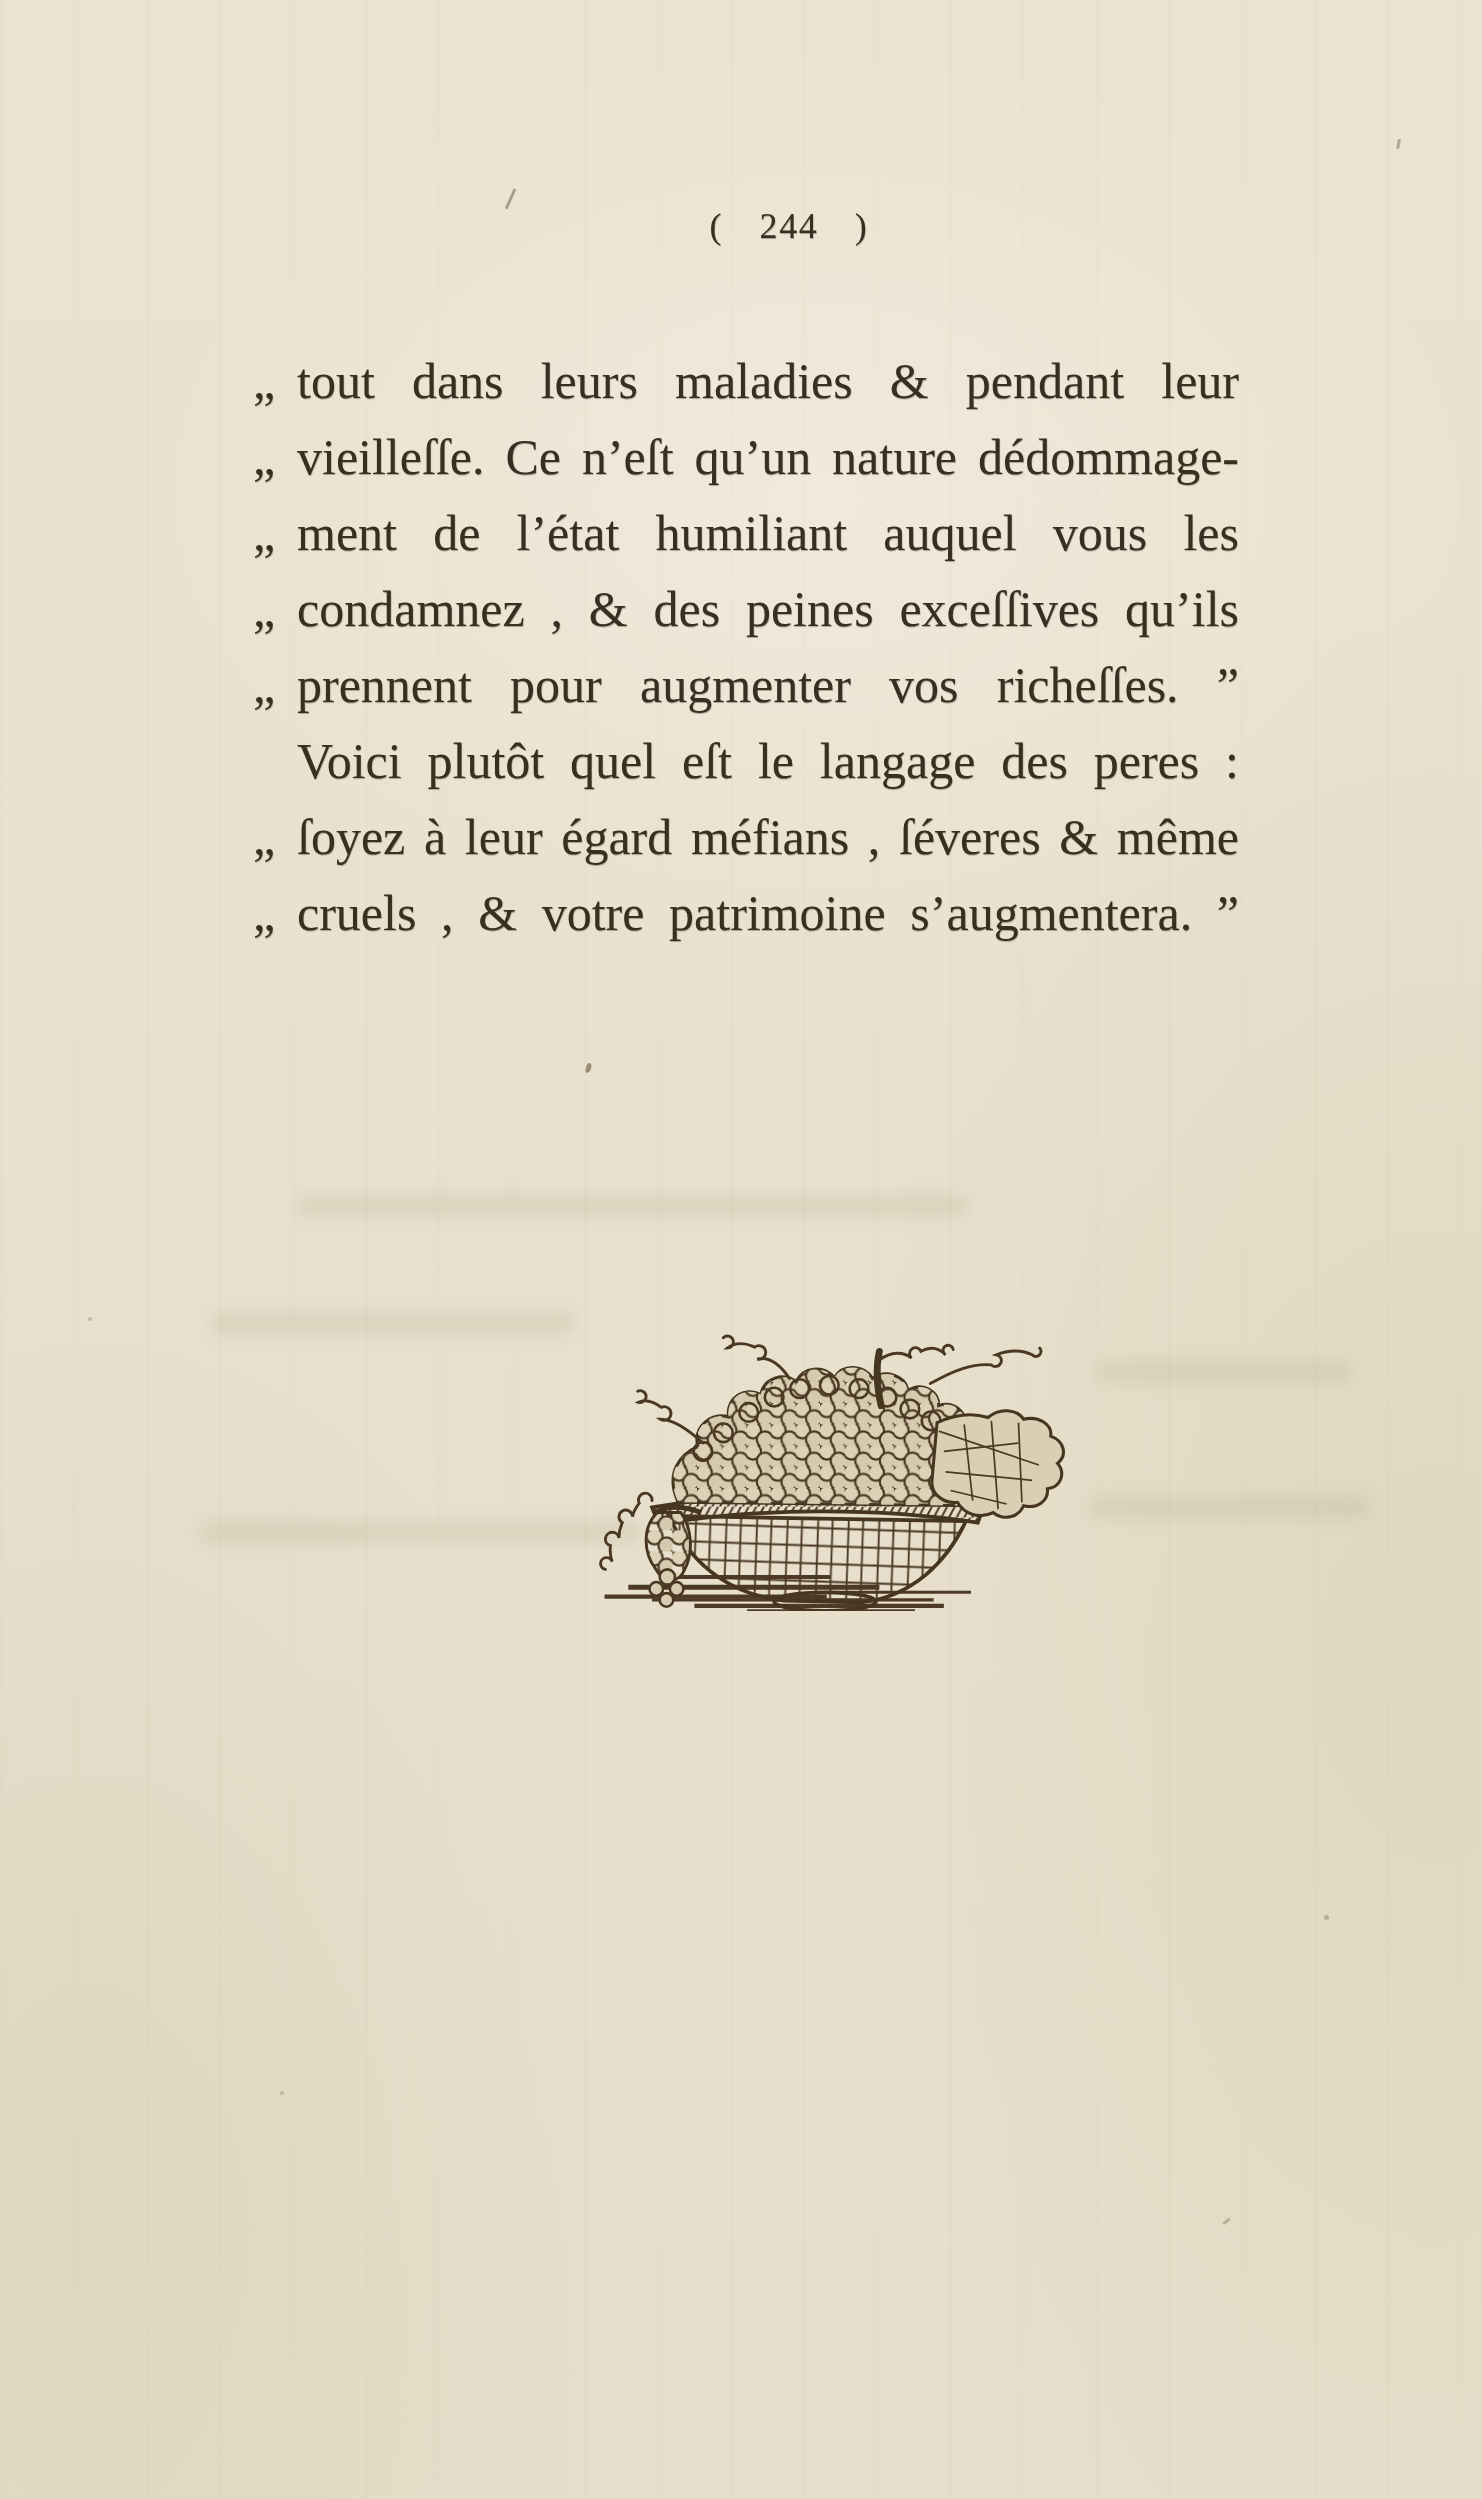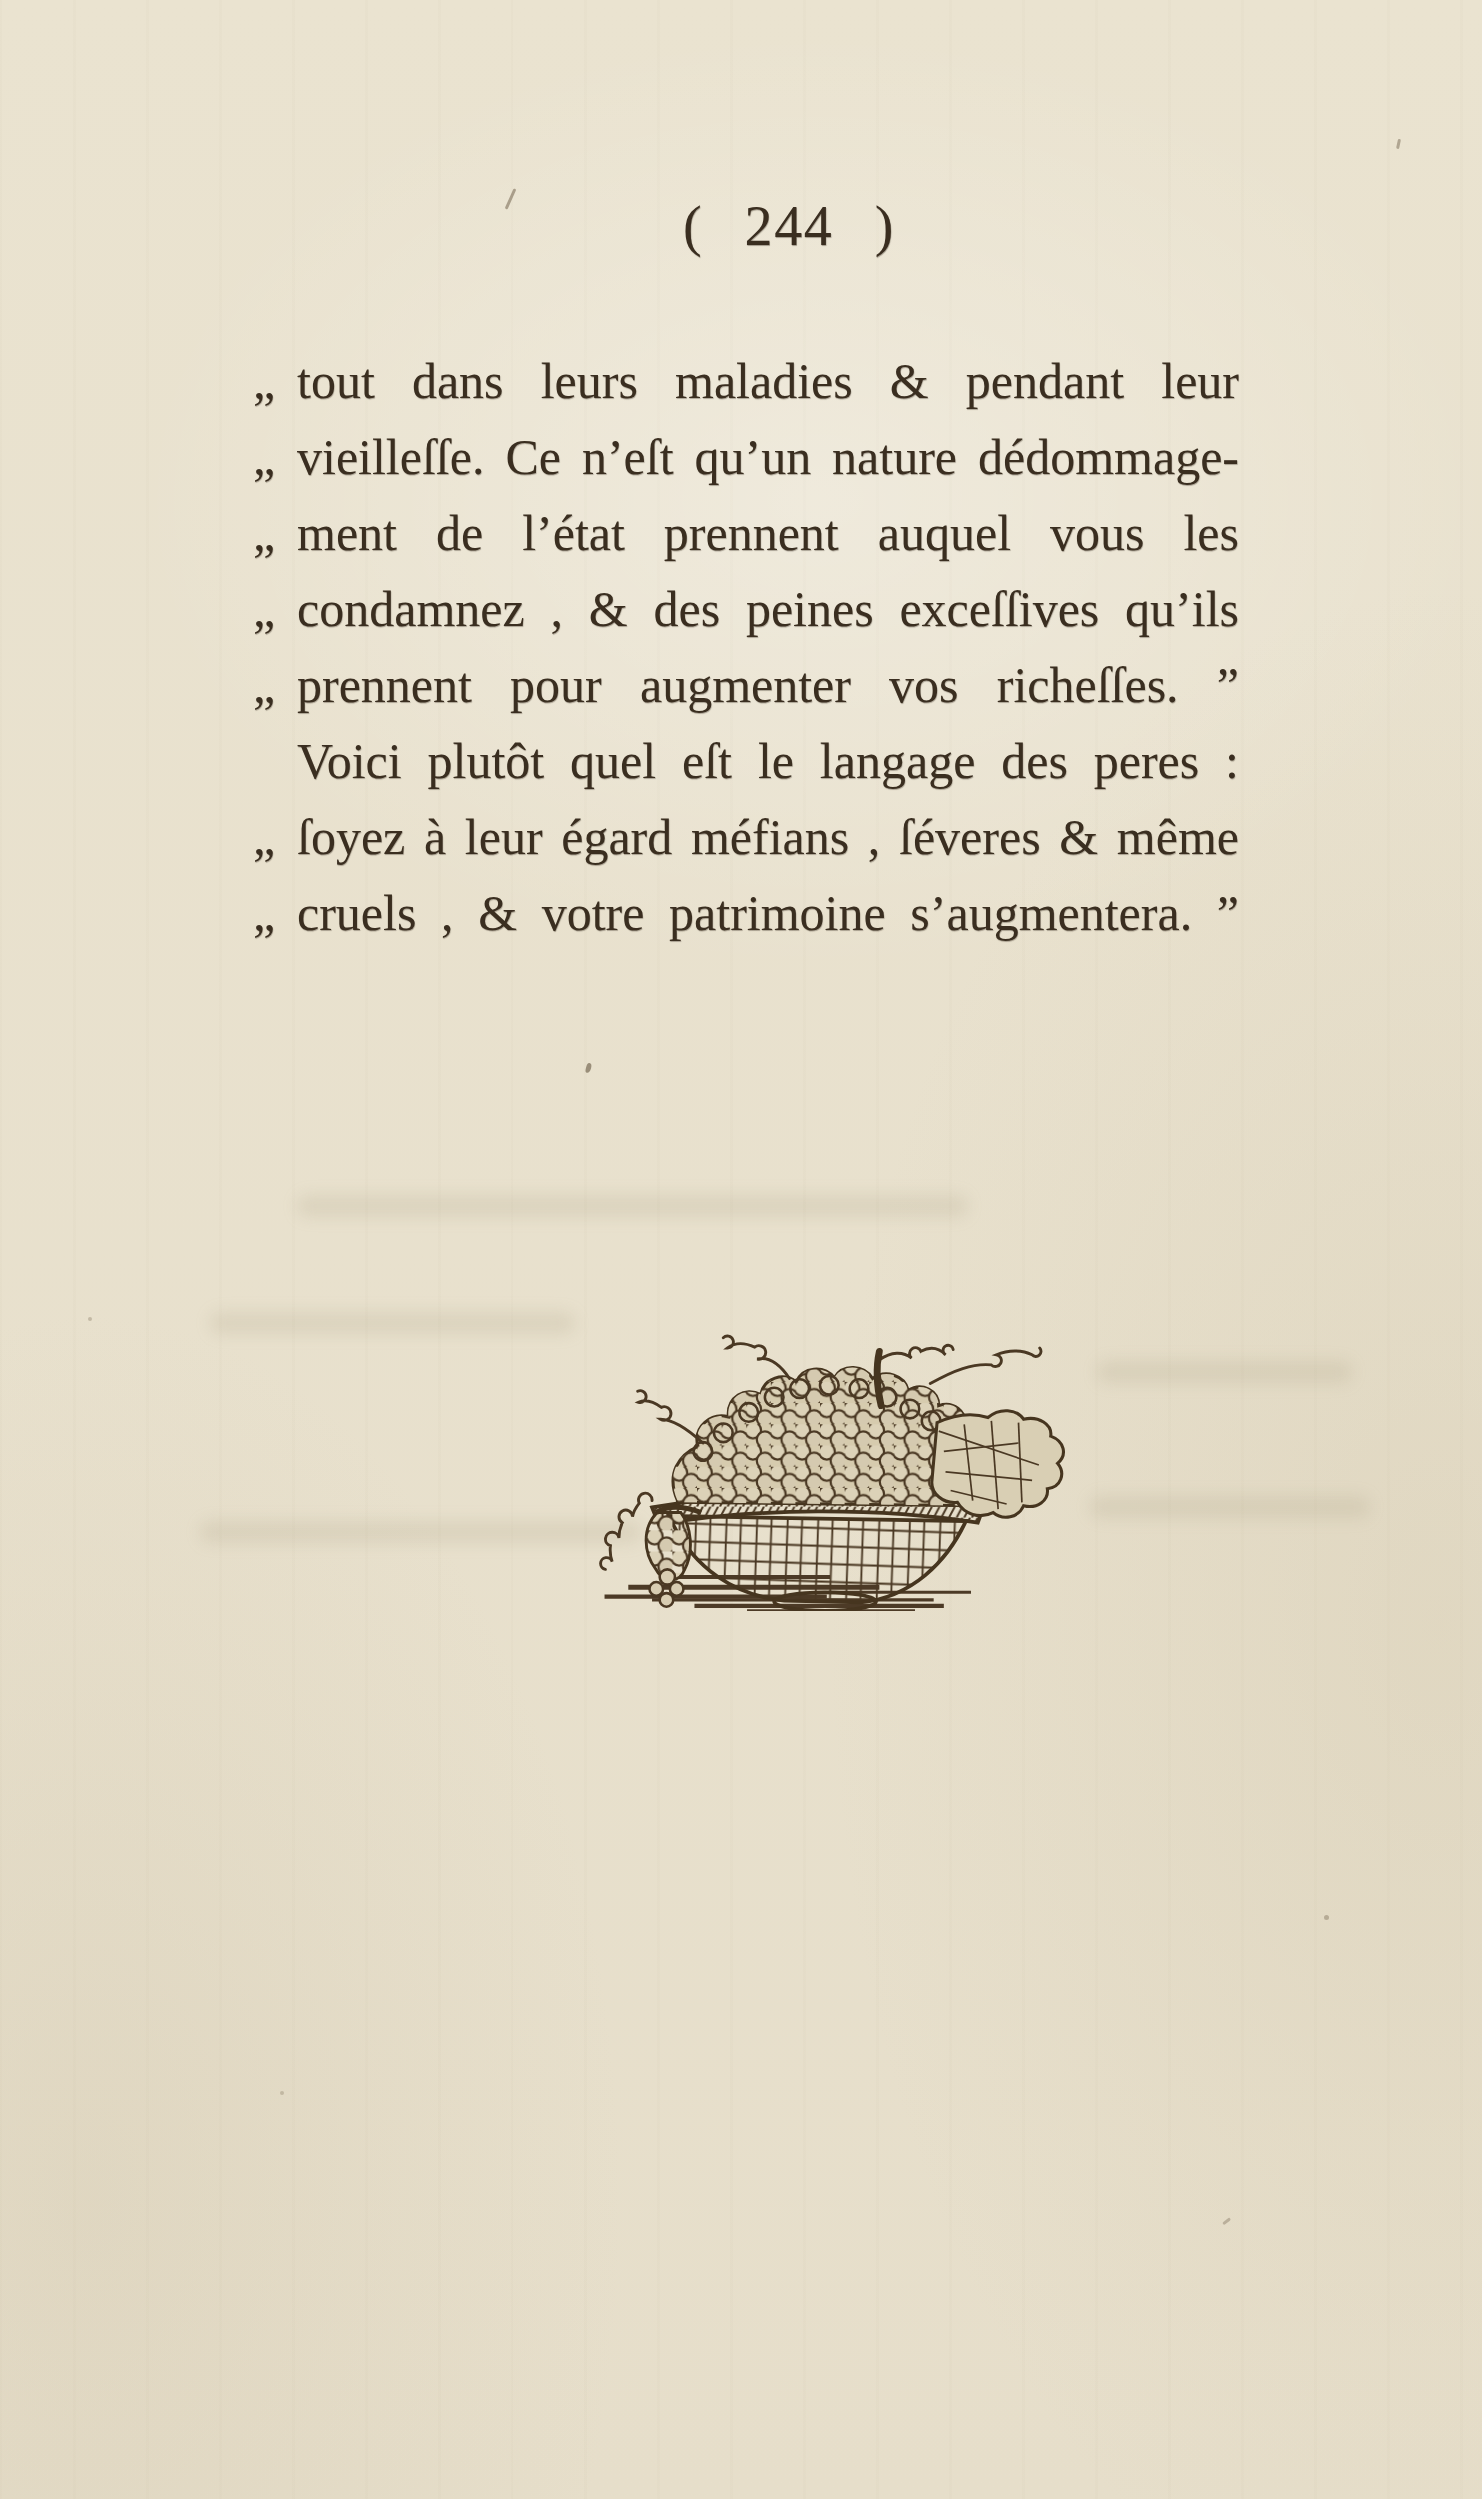--- a/index.html
+++ b/index.html
@@ -19,21 +19,21 @@
       repeating-linear-gradient(90deg, rgba(178,166,138,0.045) 0 2.5px, rgba(0,0,0,0) 2.5px 73px),
       linear-gradient(#eae3d0, #e6deca);
     color: #3a2e20;
   }
 
   
   .pageno {
     position: absolute;
     top: 188px; left: 789px;
     transform: translateX(-50%);
-    font-size: 56px; line-height: 76px;
+    font-size: 36px; line-height: 76px;
     word-spacing: 25.5px; letter-spacing: 1.7px;
     white-space: nowrap;
     text-shadow: 0.5px 0.5px 0.8px rgba(52,41,28,0.38);
   }
 
   
   .textblock {
     position: absolute;
     top: 343px; left: 253px; width: 988px;
     font-size: 50px;
@@ -82,21 +82,21 @@
 </head>
 <body>
 
 <div class="page">
 
   <div class="pageno">( 244 )</div>
 
   <div class="textblock">
     <div class="line"><span class="q">„</span><span class="t">tout dans leurs maladies &amp; pendant leur</span></div>
     <div class="line"><span class="q">„</span><span class="t">vieilleſſe. Ce n’eſt qu’un nature dédommage-</span></div>
-    <div class="line"><span class="q">„</span><span class="t">ment de l’état prennent auquel vous les</span></div>
+    <div class="line"><span class="q">„</span><span class="t">ment de l’état humiliant auquel vous les</span></div>
     <div class="line"><span class="q">„</span><span class="t">condamnez , &amp; des peines exceſſives qu’ils</span></div>
     <div class="line"><span class="q">„</span><span class="t">prennent pour augmenter vos richeſſes. ”</span></div>
     <div class="line"><span class="q"></span><span class="t">Voici plutôt quel eſt le langage des peres :</span></div>
     <div class="line"><span class="q">„</span><span class="t">ſoyez à leur égard méfians , ſéveres &amp; même</span></div>
     <div class="line"><span class="q">„</span><span class="t">cruels , &amp; votre patrimoine s’augmentera. ”</span></div>
   </div>
 
   <div class="ghost g1"></div>
   <div class="ghost g2"></div>
   <div class="ghost g3"></div>

